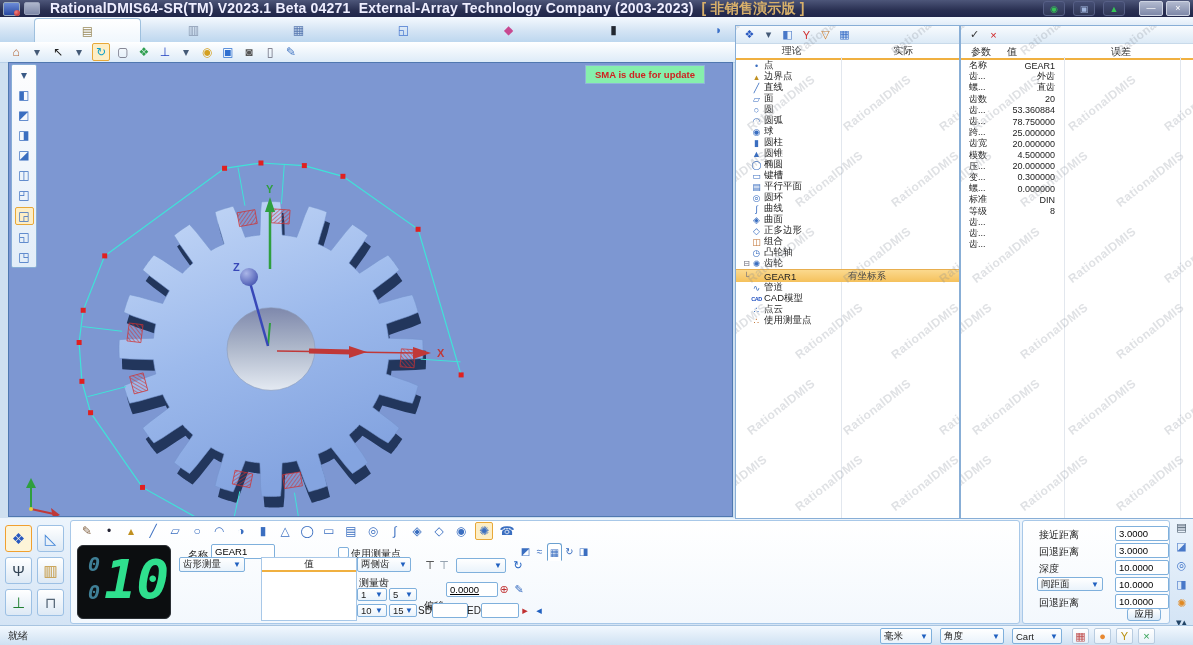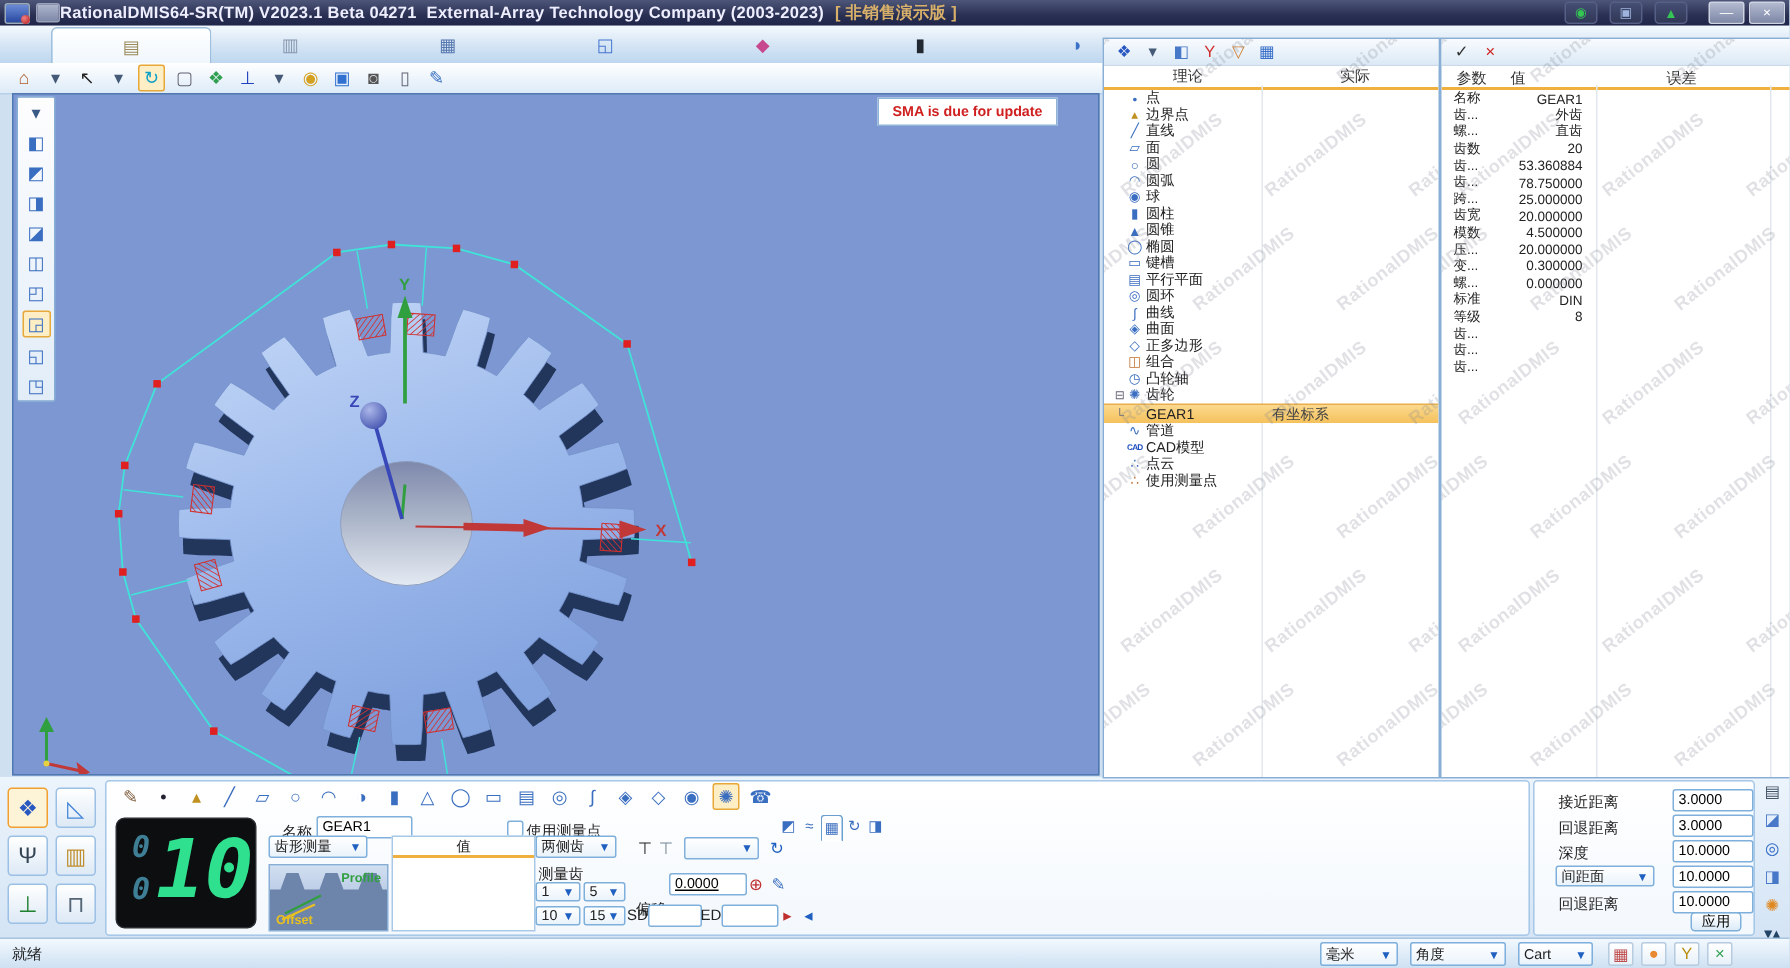--- a/index.html
+++ b/index.html
@@ -11,21 +11,21 @@
 
   
   .titlebar{left:0;top:0;width:1193px;height:17px;background:linear-gradient(#4d5679,#2a3052 60%,#20264a);
             color:#eef;display:flex;align-items:center;z-index:30}
   .appico{width:15px;height:12px;margin-left:3px;border-radius:2px;background:linear-gradient(#6c8cd8,#2848a0);
           border:1px solid #9ab;position:relative}
   .appico:after{content:"";position:absolute;right:-1px;bottom:-1px;width:6px;height:6px;border-radius:50%;
           background:radial-gradient(circle at 35% 35%,#f08080,#b01818)}
   .menuico{width:14px;height:11px;margin-left:4px;border-radius:2px;background:linear-gradient(#aeb6cc,#7e88a8);
           border:1px solid #9aa2ba}
-  .apptitle{font-size:11px;font-weight:bold;letter-spacing:.2px}
+  .apptitle{font-size:14px;font-weight:bold;margin-left:10px;letter-spacing:.2px}
   .demo{color:#d8b06a;font-weight:bold;margin-left:4px}
   .tbicons{display:flex;gap:8px;margin-left:auto;margin-right:14px}
   .tbicons .icn{width:20px;height:13px;border-radius:3px;background:linear-gradient(#454e74,#303756);
           border:1px solid #565f86;display:inline-flex;align-items:center;justify-content:center;font-size:9px}
   .winbtn{width:22px;height:13px;background:linear-gradient(#b2bacf,#7e88a8);border:1px solid #cdd3e2;
           border-radius:2px;color:#fff;font-size:9px;display:inline-flex;align-items:center;justify-content:center;
           margin-right:3px;line-height:1}
 
   
   .ribbon{left:0;top:17px;width:1193px;height:25px;background:linear-gradient(#f4f9fe,#d4e4f4 55%,#bdd7ef);
@@ -41,21 +41,21 @@
   .toolbar2 .icn{width:16px;height:16px;display:inline-flex;align-items:center;justify-content:center;font-size:12px}
   .toolbar2 .icn.active{border:1px solid #e8a838;background:#fdeec6;border-radius:2px}
 
   
   .viewport{left:8px;top:62px;width:723px;height:453px;background:#7d97d2;border:1px solid #5078b0;overflow:hidden}
   .palette{position:absolute;left:2px;top:1px;width:24px;background:linear-gradient(#fdfdfe,#e2edf8);
           border:1px solid #88aed6;border-radius:2px;display:flex;flex-direction:column;align-items:center;
           padding:2px 0;gap:4px;z-index:5}
   .palette .icn{width:17px;height:16px;display:inline-flex;align-items:center;justify-content:center;font-size:12px}
   .palette .icn.active{border:1px solid #e8a838;background:#fdeec6;border-radius:2px}
-  .sma{position:absolute;left:576px;top:2px;width:118px;height:17px;background:#ffffff;border:1px solid #8fb4d8;
+  .sma{position:absolute;left:576px;top:2px;width:118px;height:17px;background:#86efac;border:1px solid #8fb4d8;
        color:#d02020;font-weight:bold;font-size:9.5px;display:flex;align-items:center;justify-content:center;z-index:5}
 
   
   .tree-panel{left:735px;top:25px;width:223px;height:492px;background:#fff;border:1px solid #88aed6;overflow:hidden;z-index:20}
   .param-panel{left:960px;top:25px;width:233px;height:492px;background:#fff;border:1px solid #88aed6;overflow:hidden;z-index:20}
   .panelbar{height:17px;background:linear-gradient(#f8fbfe,#dceaf6);display:flex;align-items:center;gap:4px;
           border-bottom:1px solid #c8daea;padding-left:6px}
   .panelbar .icn{width:15px;height:14px;display:inline-flex;align-items:center;justify-content:center;font-size:11px}
   .colhead{height:14px;display:flex;border-bottom:2px solid #f0b040;align-items:center;font-size:10px;color:#333}
   .colhead span{flex:1;text-align:center}
@@ -614,29 +614,20 @@
         <span class="icn active" style="color: rgb(58, 110, 192);">▦</span>
         <span class="icn" style="color: rgb(58, 110, 192);">↻</span>
         <span class="icn" style="color: rgb(58, 110, 192);">◨</span>
       </div>
 
     <div class="select" style="left:108px;top:36px;width:66px;height:15px">
       <span>齿形测量</span>
         <span class="car">▼</span>
     </div>
 
-    <div class="thumb">
-      <svg width="78" height="43" viewBox="0 0 78 43">
-        <polygon points="0,16 7,16 11,5 19,5 23,16 33,16 37,5 45,5 49,16 59,16 63,5 71,5 75,16 78,16 78,43 0,43" fill="#6d85ab"></polygon>
-        <line x1="10" y1="32" x2="34" y2="20" stroke="#2f9f3f" stroke-width="1.4"></line>
-        <line x1="8" y1="36" x2="30" y2="26" stroke="#e8c020" stroke-width="1.4"></line>
-      </svg>
-      <span class="pl">Profile</span>
-      <span class="ol">Offset</span>
-    </div>
 
     <div class="vallist">
       <div class="vh">值</div>
     </div>
 
     <div class="select" style="left:286px;top:36px;width:54px;height:15px">
       <span>两侧齿</span>
         <span class="car">▼</span>
     </div>
     <span class="flabel" style="left:288px;top:55px">测量齿</span>

